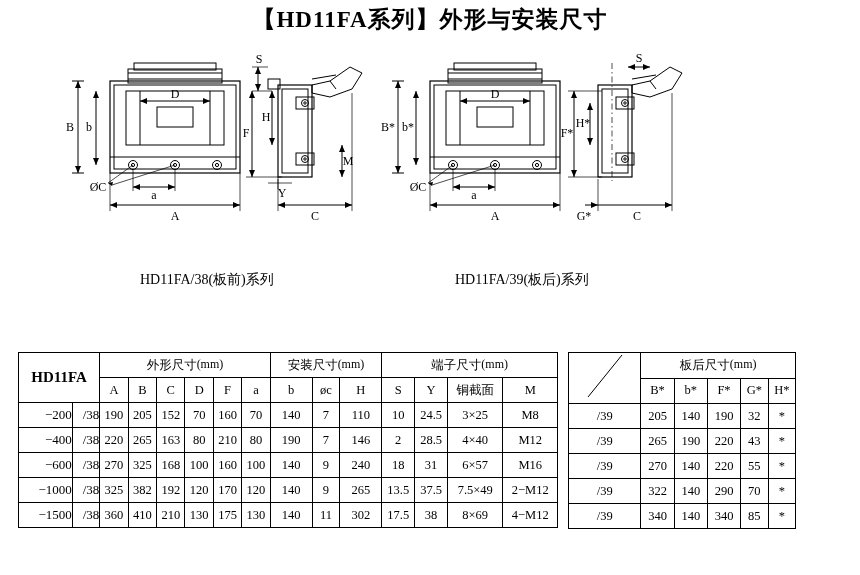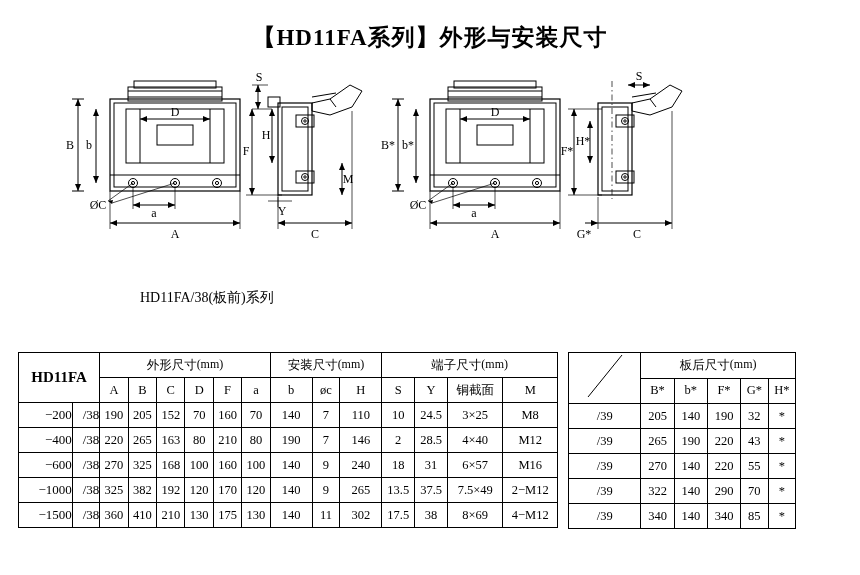--- a/index.html
+++ b/index.html
@@ -18,21 +18,21 @@
   .page {
     position: relative;
     width: 860px;
     height: 575px;
   }
   .title {
     text-align: center;
     font-size: 23px;
     font-weight: bold;
     letter-spacing: 1px;
-    padding-top: 22px;
+    padding-top: 4px;
     font-family: "Liberation Serif", serif;
   }
 
   
   .drawings {
     position: relative;
     height: 220px;
     margin-top: 14px;
   }
   .drawing-svg {
@@ -320,20 +320,21 @@
         <text x="583" y="78" text-anchor="middle">H*</text>
         <text x="567" y="88" text-anchor="middle">F*</text>
         <text x="584" y="171" text-anchor="middle">G*</text>
         <text x="637" y="171" text-anchor="middle">C</text>
       </g>
     </svg>
   </div>
 
   <div class="caption-row">
     <div class="caption left">HD11FA/38(板前)系列</div>
+    <div class="caption right">HD11FA/39(板后)系列</div>
   </div>
 
   <div class="tables">
 
     <table class="main-table">
       <tbody>
         <tr>
           <td rowspan="2" colspan="2" class="model">HD11FA</td>
           <td colspan="6" class="grp">
             <span>外形尺寸</span><span class="unit">(mm)</span>

